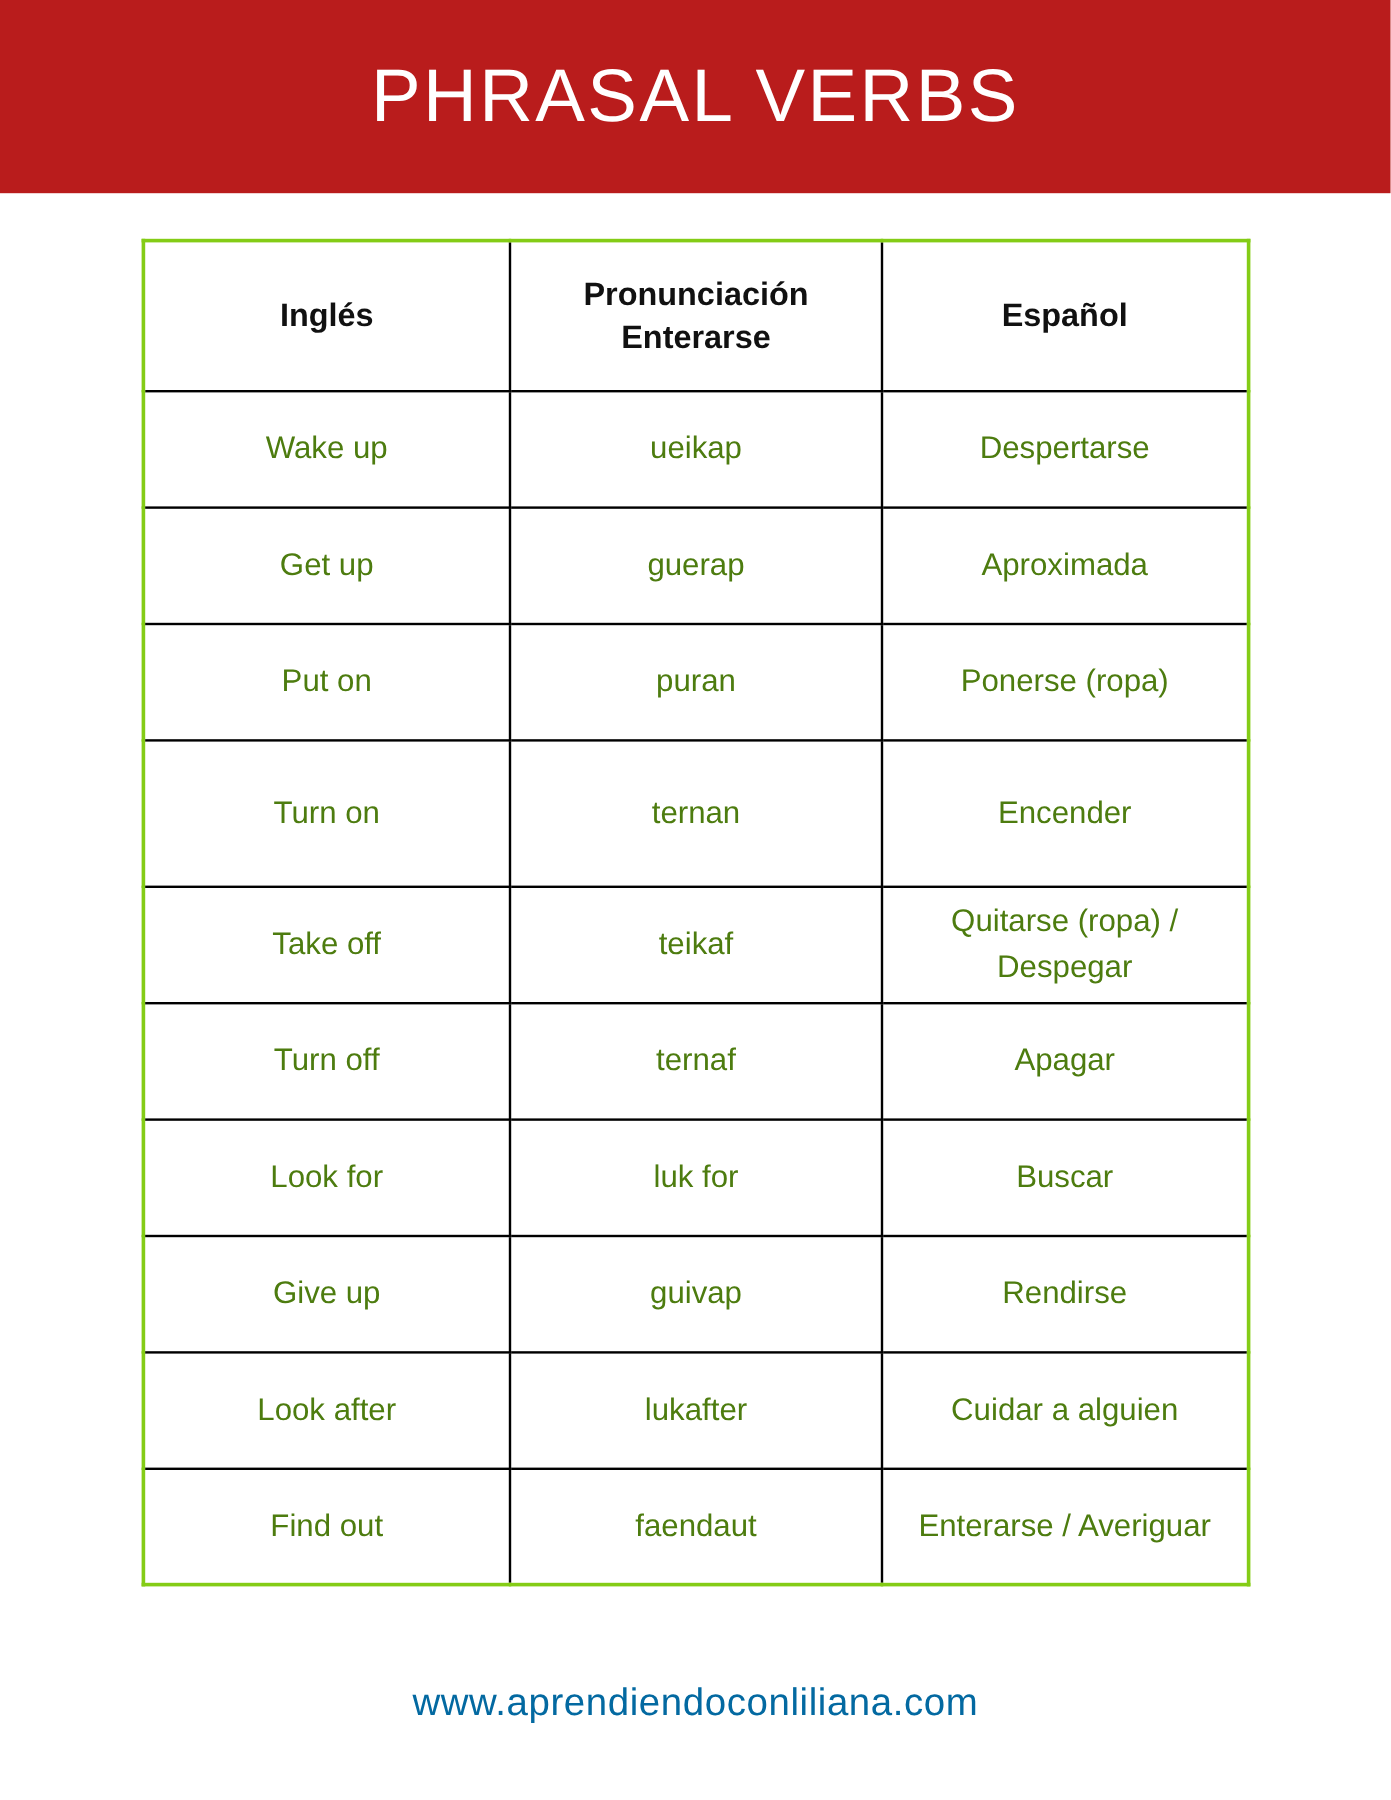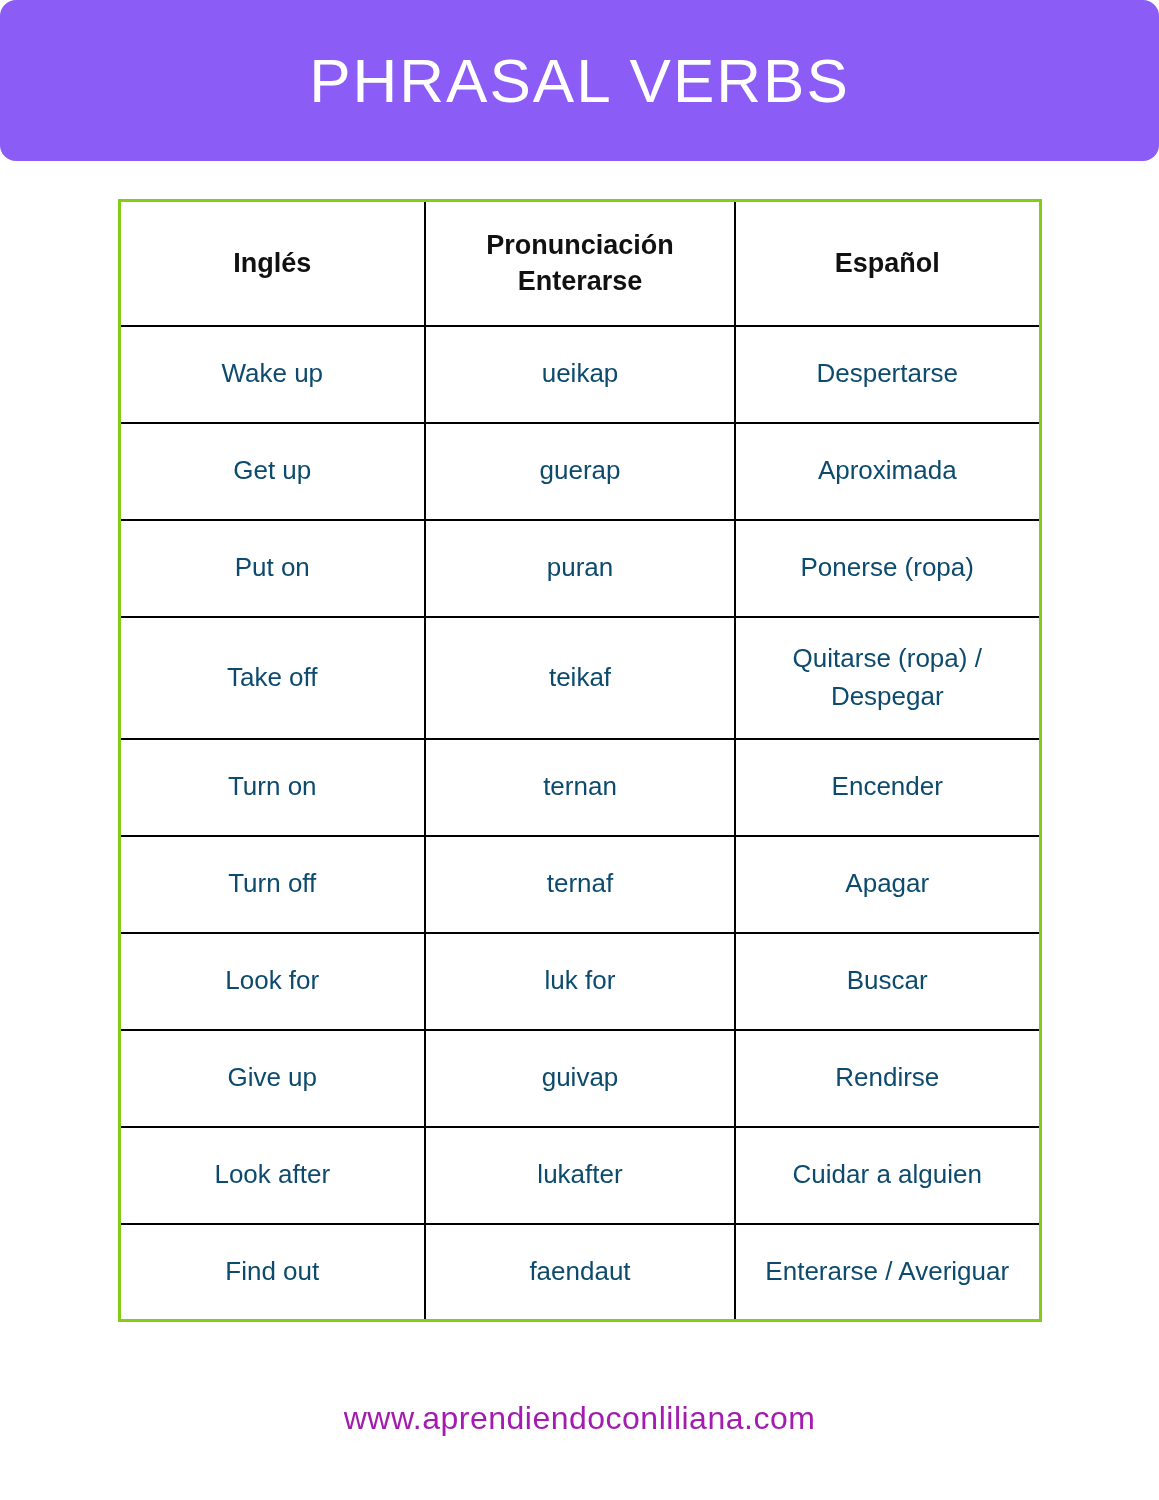--- a/index.html
+++ b/index.html
@@ -36,21 +36,21 @@
     margin: 38px auto 0 auto;
     width: 921px;
     table-layout: fixed;
     border: 3px solid #84cc16;
   }
   table.verbs th, table.verbs td {
     border: 2px solid #000000;
     text-align: center;
     vertical-align: middle;
     padding: 6px 20px;
-    color: #0c4a6e;
+    color: #4d7c0f;
   }
   table.verbs th {
     height: 125px;
     font-size: 27px;
     font-weight: bold;
     color: #111111;
     line-height: 1.35;
   }
   table.verbs td {
     height: 97px;
@@ -61,30 +61,30 @@
   table.verbs col.c1 { width: 306px; }
   table.verbs col.c2 { width: 310px; }
   table.verbs col.c3 { width: 305px; }
   table.verbs tbody tr:nth-child(4) td { height: 122px; }
   .footer {
     margin-top: 78px;
     text-align: center;
   }
   .footer .url {
     font-size: 32px;
-    color: #a21caf;
+    color: #0369a1;
     letter-spacing: 0.5px;
   }
 </style>
 </head>
 <body>
 
 <div class="page">
 
-  <div class="banner" style="background: #8b5cf6; border-radius: 16px;">
+  <div class="banner" style="background: #b91c1c;">
     <h1 style="color: rgb(255, 255, 255);">PHRASAL VERBS</h1>
   </div>
 
   <table class="verbs">
     <colgroup>
       <col class="c1">
         <col class="c2">
         <col class="c3">
     </colgroup>
     <thead>
@@ -104,28 +104,28 @@
           <td>Get up</td>
           <td>guerap</td>
           <td>Aproximada</td>
         </tr>
         <tr>
           <td>Put on</td>
           <td>puran</td>
           <td>Ponerse (ropa)</td>
         </tr>
         <tr>
+          <td>Turn on</td>
+          <td>ternan</td>
+          <td>Encender</td>
+        </tr>
+        <tr>
           <td>Take off</td>
           <td>teikaf</td>
           <td>Quitarse (ropa) / Despegar</td>
-        </tr>
-        <tr>
-          <td>Turn on</td>
-          <td>ternan</td>
-          <td>Encender</td>
         </tr>
         <tr>
           <td>Turn off</td>
           <td>ternaf</td>
           <td>Apagar</td>
         </tr>
         <tr>
           <td>Look for</td>
           <td>luk for</td>
           <td>Buscar</td>

